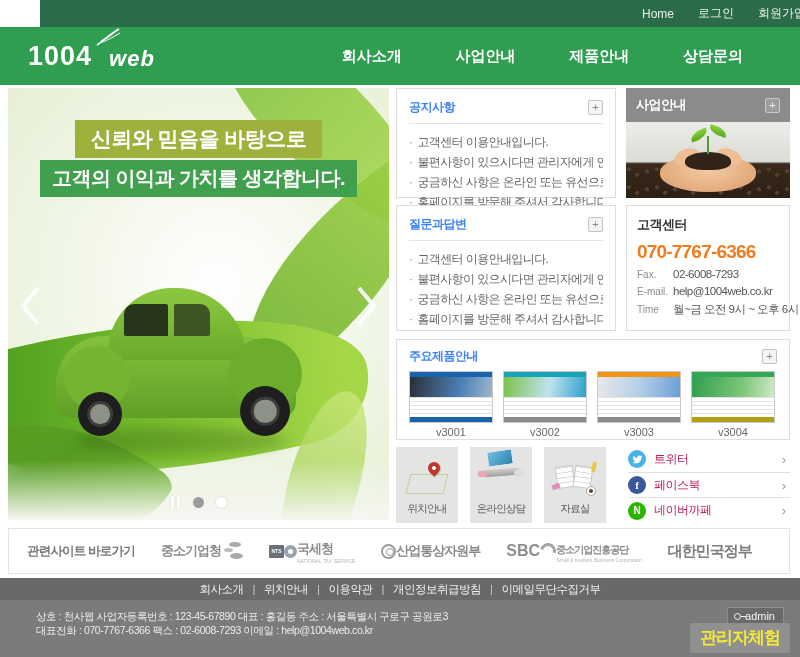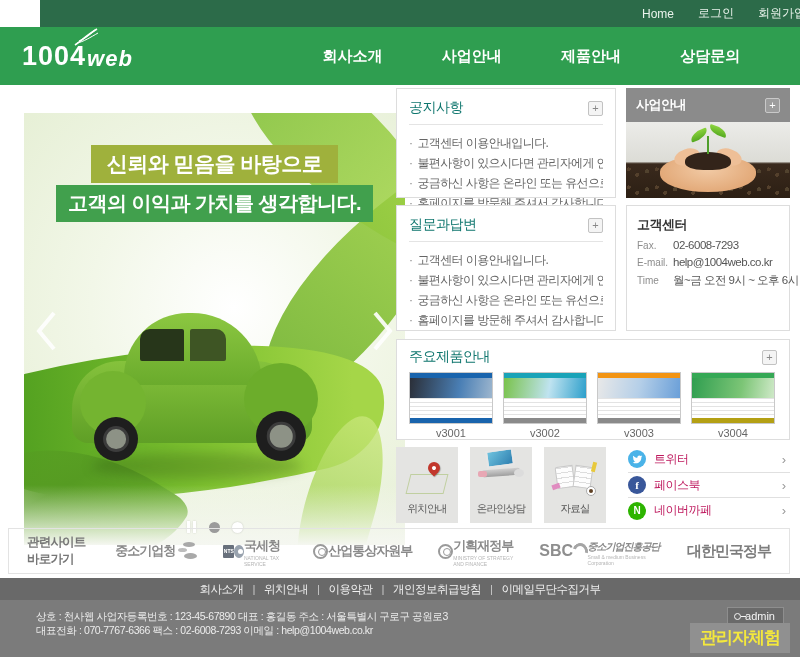--- a/index.html
+++ b/index.html
@@ -6,32 +6,32 @@
   html,body { background:#fff; }
   body { font-family:"Liberation Sans","DejaVu Sans",sans-serif; }
   .page { position:relative; width:800px; height:657px; background:#fff; overflow:hidden; }
 
   
   .topbar { position:absolute; left:0; top:0; width:800px; height:27px; background:#2c6b49;
             display:flex; align-items:center; justify-content:flex-end; padding-right:34px;margin-left:40px; }
   .topbar a { color:#eaf3ec; font-size:12px; text-decoration:none; margin-left:24px; cursor:pointer; }
 
   
-  .nav { position:absolute; left:0; top:27px; width:800px; height:58px; background:#2f9e50; display:flex; align-items:center; }
+  .nav { position:absolute; left:0; top:27px; width:800px; height:58px; background:#2f9e50; display:flex; align-items:center;padding-left:6px; }
   .logo { display:flex; align-items:flex-end; margin-left:22px; color:#fff; cursor:pointer; position:relative; }
   .logo .l-num { font-size:27px; font-weight:bold; letter-spacing:1px; }
   .logo .l-four { font-size:27px; font-weight:bold; }
-  .logo .l-web { font-size:22px; font-style:italic; font-weight:bold; margin-left:2px; letter-spacing:1px; }
+  .logo .l-web { font-size:22px; font-style:italic; font-weight:bold; margin-left:18px; letter-spacing:1px; }
   .logo svg { position:absolute; right:34px; top:-14px; }
   .menu { display:flex; flex:1; justify-content:space-around; margin:0 30px 0 160px; }
   .menu .m-item { color:#fff; font-size:15px; font-weight:bold; cursor:pointer; padding:8px 6px; }
 
   
-  .hero { position:absolute; left:24px; top:88px; width:381px; height:432px; overflow:hidden;
-          background:radial-gradient(circle at 55% 45%, #ffffff 0%, #f2f7e8 45%, #e4eed2 100%);margin-top:25px; }
+  .hero { position:absolute; left:8px; top:88px; width:381px; height:432px; overflow:hidden;
+          background:radial-gradient(circle at 55% 45%, #ffffff 0%, #f2f7e8 45%, #e4eed2 100%); }
   .leaf { position:absolute; }
   .leaf-tr   { right:-60px; top:-30px; width:260px; height:120px; transform:rotate(28deg);
                background:linear-gradient(100deg,#79bb2e,#a9d84e); border-radius:0 100% 10% 100%; opacity:.85; }
   .leaf-r2   { right:-70px; top:130px; width:250px; height:110px; transform:rotate(-38deg);
                background:linear-gradient(80deg,#6db02a,#9ccf43); border-radius:100% 0 100% 20%; opacity:.9; }
   .leaf-big  { left:-30px; top:225px; width:390px; height:160px; transform:rotate(-13deg);
                background:linear-gradient(100deg,#4f9e1f 5%,#7fc230 55%,#a5d648 90%); border-radius:12% 88% 18% 82% / 55% 60% 40% 45%; }
   .leaf-l    { left:-50px; top:330px; width:200px; height:130px; transform:rotate(32deg);
                background:linear-gradient(120deg,#55992110,#569b22 40%,#7cbf35); border-radius:80% 10% 90% 10%; }
   .leaf-b    { right:30px; top:300px; width:70px; height:190px; transform:rotate(16deg);
@@ -68,21 +68,21 @@
   .hero-ctrl { position:absolute; left:0; bottom:12px; width:100%; display:flex; justify-content:center; align-items:center; gap:12px; }
   .pause-btn { width:10px; height:12px; display:flex; gap:3px; cursor:pointer; }
   .pause-btn i { display:block; width:3px; height:12px; background:#fff; box-shadow:0 0 2px rgba(0,0,0,.15); }
   .dot { width:11px; height:11px; border-radius:50%; cursor:pointer; }
   .dot.active { background:#9b9b9b; }
   .dot.idle { background:#fff; box-shadow:0 0 2px rgba(0,0,0,.2); }
 
   
   .box { position:absolute; background:#fff; border:1px solid #ddd; }
   .box-head { display:flex; align-items:center; justify-content:space-between; padding:10px 12px 7px; }
-  .box-title { font-size:14px; font-weight:normal; color:#0f766e; letter-spacing:-0.5px; }
+  .box-title { font-size:12px; font-weight:bold; color:#3b82f6; letter-spacing:-0.5px; }
   .plus-btn { width:15px; height:15px; border:1px solid #c2c2c2; background:#f4f4f4; color:#888;
               font-size:11px; line-height:13px; text-align:center; cursor:pointer; border-radius:2px; }
   .box-sep { border-bottom:1px solid #e4e4e4; margin:0 12px; }
   .news-list { padding:8px 12px 6px; }
   .news-list .n-item { font-size:12px; color:#666; line-height:20px; white-space:nowrap; overflow:hidden;
                        letter-spacing:-0.6px; cursor:pointer; }
   .news-list .n-item::before { content:"·"; margin-right:5px; color:#888; }
 
   .notice { left:396px; top:88px; width:220px; height:110px; }
   .qna    { left:396px; top:205px; width:220px; height:126px; }
@@ -314,20 +314,21 @@
     <div class="news-list">
       <div class="n-item">고객센터 이용안내입니다.</div>
       <div class="n-item">불편사항이 있으시다면 관리자에게 연..</div>
       <div class="n-item">궁금하신 사항은 온라인 또는 유선으로..</div>
       <div class="n-item">홈페이지를 방문해 주셔서 감사합니다.</div>
     </div>
   </div>
 
   <div class="box customer">
     <div class="cc-title">고객센터</div>
+    <div class="cc-phone">070-7767-6366</div>
     <div class="cc-row">
       <span class="cc-label">Fax.</span>
       <span class="cc-value">02-6008-7293</span>
     </div>
     <div class="cc-row">
       <span class="cc-label">E-mail.</span>
       <span class="cc-value">help@1004web.co.kr</span>
     </div>
     <div class="cc-row">
       <span class="cc-label">Time</span>
@@ -445,31 +446,24 @@
       <span>
         <span class="pt-label">국세청</span>
         <span class="pt-sub">NATIONAL TAX SERVICE</span>
       </span>
     </span>
     <span class="pt-item">
       <span class="emblem"></span>
       <span class="pt-label">산업통상자원부</span>
     </span>
     <span class="pt-item">
-      <span class="emblem"></span>
-      <span>
-        <span class="pt-label">기획재정부</span>
-        <span class="pt-sub">MINISTRY OF STRATEGY AND FINANCE</span>
-      </span>
-    </span>
-    <span class="pt-item">
       <span class="sbc-brand">SBC</span>
       <span class="sbc-swirl"></span>
       <span>
-        <span class="pt-label" style="font-size:10px;font-style:italic;">중소기업진흥공단</span>
+        <span class="pt-label" style="font-size:10px;">중소기업진흥공단</span>
         <span class="pt-sub">Small &amp; medium Business Corporation</span>
       </span>
     </span>
     <span class="pt-item">
       <span class="pt-label" style="font-size:15px;color:#7e7e7e;">대한민국정부</span>
     </span>
   </div>
 
   <div class="flinks">
     <span>회사소개</span>

